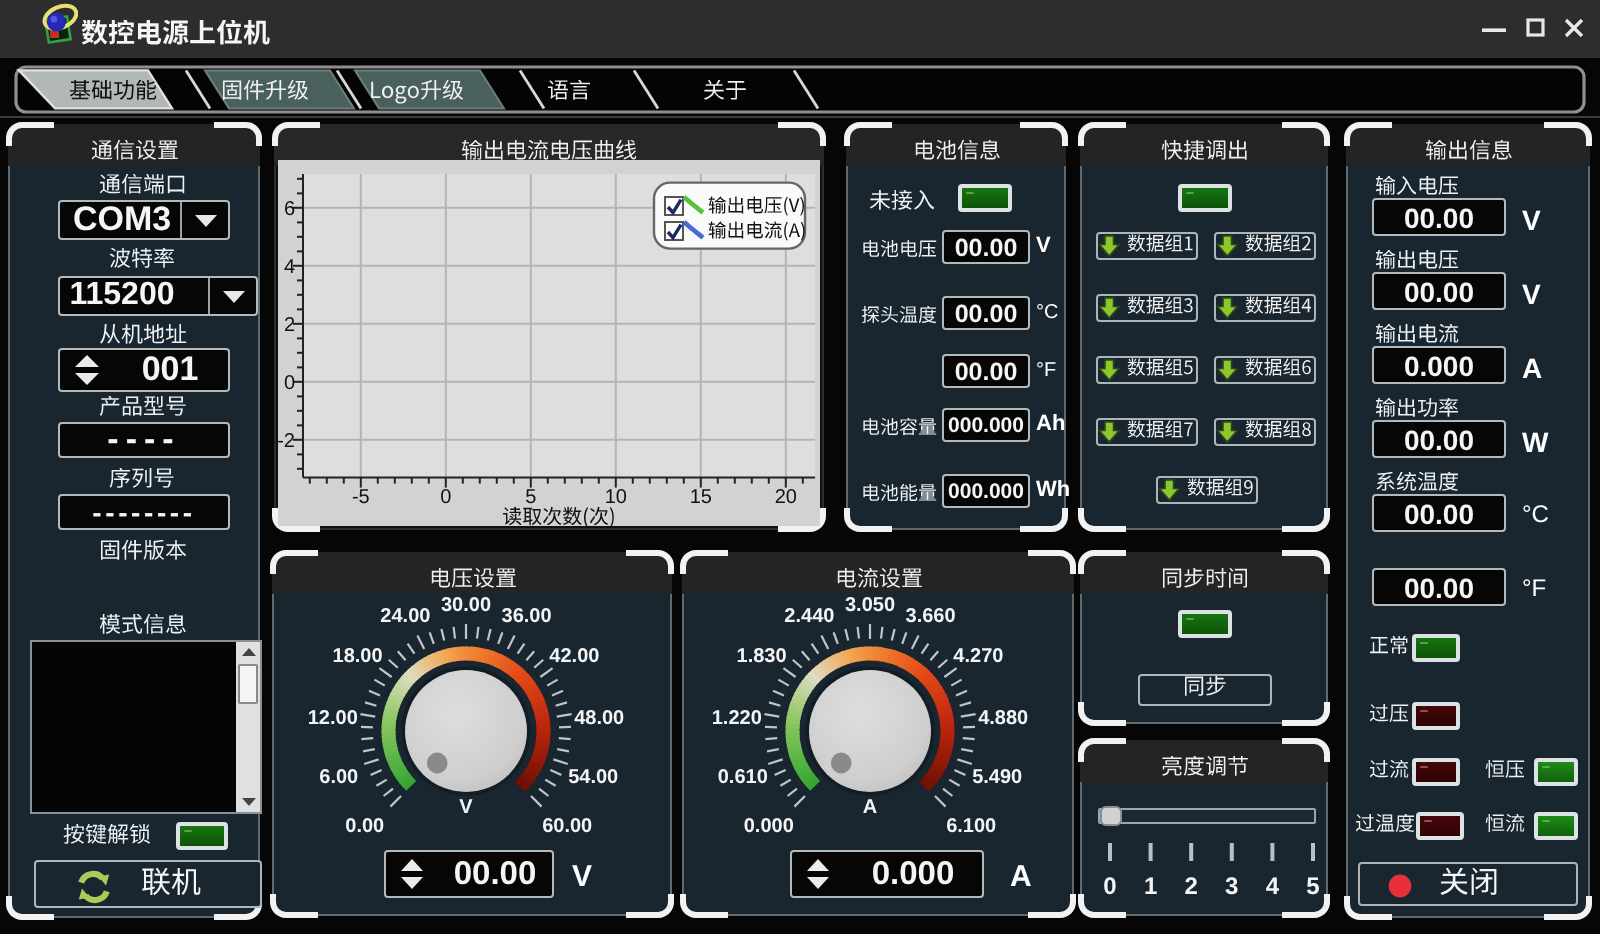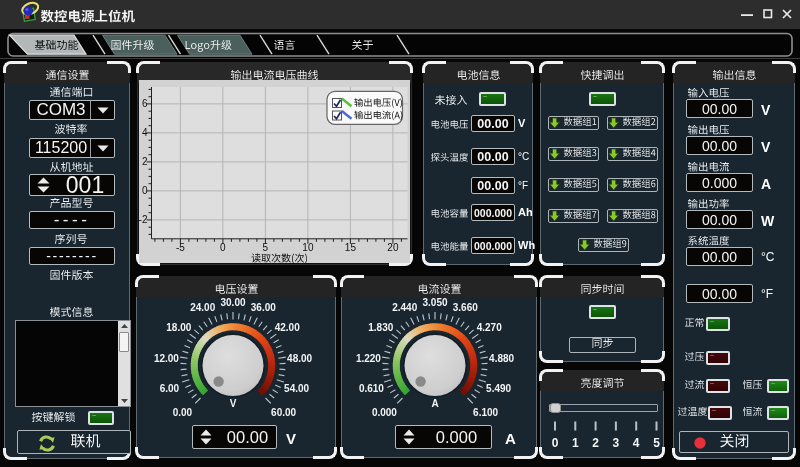--- a/index.html
+++ b/index.html
@@ -9,21 +9,21 @@
 .titlebar{position:absolute;left:0;top:0;width:800px;height:29px;background:#2d2d2d}
 .panel{position:absolute;background:#192630;border-radius:9px;box-shadow:inset 0 0 0 1px #5f6a70}
 .ptitle{position:absolute;left:0;top:0;right:0;height:21px;background:#242424;
  border-radius:8px 8px 0 0;display:flex;align-items:center;justify-content:center;padding-top:7px}
 .ck{position:absolute;width:24px;height:12px;border-color:#f2f2f2;border-style:solid;border-width:0}
 .ck.tl{left:-1px;top:-1px;border-left-width:3px;border-top-width:3px;border-top-left-radius:8px}
 .ck.tr{right:-1px;top:-1px;border-right-width:3px;border-top-width:3px;border-top-right-radius:8px}
 .ck.bl{left:-1px;bottom:-1px;border-left-width:3px;border-bottom-width:3px;border-bottom-left-radius:8px}
 .ck.br{right:-1px;bottom:-1px;border-right-width:3px;border-bottom-width:3px;border-bottom-right-radius:8px}
 .box{position:absolute;background:#070604;border:1px solid #b2babe;border-radius:2px;
- color:#f5f5f5;font-weight:normal;display:flex;align-items:center;justify-content:center}
+ color:#f5f5f5;font-weight:bold;display:flex;align-items:center;justify-content:center}
 .led{position:absolute;border:2px solid #dde2e4;border-radius:2px}
 .led i{position:absolute;left:2px;top:1.5px;width:4px;height:1.8px;border-radius:1px;opacity:0.85}
 .btn{position:absolute;border:1px solid #aeb5ba;background:#192630;border-radius:2px;
  display:flex;align-items:center;justify-content:center}
 .unit{position:absolute;color:#fff;font-weight:bold}
 </style></head><body>
 <div id="app">
 <div class="titlebar"></div>
     <svg class="abs" style="left:21px;top:1px" width="18" height="22" viewBox="0 0 18 22">
 <rect x="2.5" y="8" width="11" height="11.5" fill="#08240f" stroke="#37a046" stroke-width="1.3" transform="rotate(-9 8 14)"></rect>
@@ -100,21 +100,21 @@
           <svg width="12" height="7" viewBox="0 0 12 7">
             <path d="M0.5 0.5 H11.5 L6 6.5 Z" fill="#e8e8e8"></path>
           </svg>
         </div>
       </div>
       <div class="abs" style="left:50px;top:62px">
         <svg class="t" width="34" height="13" viewBox="0 0 34 13">
           <path transform="translate(0.5,9.0)" d="M1.0 -8.5C1.7 -8.2 2.5 -7.7 2.9 -7.3L3.4 -7.9C3.0 -8.3 2.1 -8.8 1.5 -9.1ZM0.4 -5.6C1.1 -5.2 1.9 -4.7 2.4 -4.4L2.8 -5.1C2.4 -5.4 1.5 -5.9 0.9 -6.2ZM0.7 0.2 1.4 0.7C2.0 -0.3 2.6 -1.7 3.1 -2.8L2.5 -3.3C1.9 -2.1 1.2 -0.6 0.7 0.2ZM6.6 -6.9V-4.9H4.7V-6.9ZM3.9 -7.6V-4.9C3.9 -3.3 3.8 -1.1 2.6 0.5C2.8 0.5 3.1 0.7 3.3 0.9C4.3 -0.5 4.6 -2.6 4.7 -4.2H5.0C5.4 -3.0 6.0 -2.1 6.7 -1.2C6.0 -0.6 5.0 -0.1 4.0 0.2C4.2 0.4 4.5 0.7 4.6 0.9C5.6 0.5 6.5 0.0 7.3 -0.7C8.1 0.0 9.0 0.5 10.1 0.9C10.2 0.7 10.4 0.3 10.6 0.2C9.6 -0.1 8.6 -0.6 7.9 -1.2C8.7 -2.1 9.4 -3.3 9.7 -4.7L9.2 -5.0L9.1 -4.9H7.4V-6.9H9.4C9.3 -6.4 9.1 -5.9 8.9 -5.5L9.6 -5.3C9.9 -5.8 10.3 -6.7 10.5 -7.5L9.9 -7.7L9.8 -7.6H7.4V-9.3H6.6V-7.6ZM5.7 -4.2H8.7C8.4 -3.2 7.9 -2.4 7.3 -1.8C6.6 -2.5 6.1 -3.3 5.7 -4.2Z M16.0 -2.3C16.6 -1.8 17.1 -1.0 17.4 -0.5L18.0 -1.0C17.8 -1.5 17.2 -2.2 16.6 -2.7ZM18.1 -9.3V-8.1H15.9V-7.3H18.1V-5.9H15.3V-5.1H19.4V-3.8H15.5V-3.0H19.4V-0.1C19.4 0.0 19.4 0.1 19.2 0.1C19.0 0.1 18.4 0.1 17.7 0.1C17.9 0.3 18.0 0.6 18.0 0.9C18.8 0.9 19.4 0.9 19.7 0.7C20.1 0.6 20.2 0.4 20.2 -0.1V-3.0H21.5V-3.8H20.2V-5.1H21.5V-5.9H18.8V-7.3H21.0V-8.1H18.8V-9.3ZM12.1 -8.4C12.0 -7.0 11.8 -5.6 11.4 -4.7C11.6 -4.6 11.9 -4.4 12.1 -4.3C12.2 -4.8 12.4 -5.5 12.5 -6.2H13.3V-3.5C12.6 -3.3 12.0 -3.1 11.5 -3.0L11.7 -2.1L13.3 -2.7V0.9H14.1V-2.9L15.3 -3.3L15.2 -4.1L14.1 -3.7V-6.2H15.2V-7.0H14.1V-9.2H13.3V-7.0H12.6C12.7 -7.4 12.7 -7.8 12.8 -8.3Z M31.1 -7.1C30.7 -6.6 30.1 -6.0 29.6 -5.7L30.2 -5.3C30.7 -5.6 31.3 -6.1 31.8 -6.7ZM22.6 -3.7 23.0 -3.0C23.8 -3.4 24.7 -3.9 25.5 -4.3L25.3 -5.0C24.3 -4.5 23.3 -4.0 22.6 -3.7ZM22.9 -6.6C23.5 -6.2 24.3 -5.7 24.6 -5.3L25.2 -5.8C24.8 -6.2 24.1 -6.7 23.5 -7.0ZM29.4 -4.5C30.2 -4.0 31.2 -3.4 31.6 -2.9L32.2 -3.4C31.7 -3.9 30.8 -4.5 30.0 -4.9ZM22.6 -2.2V-1.5H27.1V0.9H27.9V-1.5H32.5V-2.2H27.9V-3.1H27.1V-2.2ZM26.8 -9.1C26.9 -8.9 27.1 -8.5 27.3 -8.2H22.8V-7.5H26.8C26.5 -7.0 26.1 -6.5 26.0 -6.4C25.8 -6.2 25.6 -6.0 25.5 -6.0C25.6 -5.8 25.7 -5.5 25.7 -5.3C25.9 -5.4 26.1 -5.4 27.4 -5.5C26.9 -5.0 26.4 -4.6 26.2 -4.4C25.8 -4.1 25.5 -3.9 25.3 -3.8C25.4 -3.6 25.5 -3.3 25.5 -3.1C25.7 -3.2 26.1 -3.3 29.0 -3.6C29.1 -3.3 29.2 -3.1 29.3 -3.0L30.0 -3.3C29.7 -3.8 29.2 -4.6 28.7 -5.1L28.1 -4.9C28.2 -4.7 28.4 -4.4 28.6 -4.2L26.7 -4.0C27.6 -4.8 28.6 -5.7 29.5 -6.8L28.8 -7.1C28.6 -6.8 28.3 -6.5 28.1 -6.2L26.6 -6.2C27.0 -6.5 27.4 -7.0 27.7 -7.5H32.4V-8.2H28.3C28.1 -8.6 27.8 -9.0 27.6 -9.3Z" fill="#eef2f4"></path>
         </svg>
       </div>
-      <div class="box" style="left:25px;top:76px;width:86px;height:20px">
+      <div class="box" style="left:25px;top:76px;width:100px;height:20px">
         <div style="position:absolute;left:0;top:0;width:62px;height:18px;display:flex;align-items:center;justify-content:center;font-size:16px">115200</div>
         <div style="position:absolute;right:0;top:0;width:24px;height:18px;border-left:1px solid #9aa1a6;display:flex;align-items:center;justify-content:center">
           <svg width="12" height="7" viewBox="0 0 12 7">
             <path d="M0.5 0.5 H11.5 L6 6.5 Z" fill="#e8e8e8"></path>
           </svg>
         </div>
       </div>
       <div class="abs" style="left:45px;top:100px">
         <svg class="t" width="45" height="13" viewBox="0 0 45 13">
           <path transform="translate(0.5,9.0)" d="M2.9 -9.0C2.7 -4.9 2.3 -1.6 0.5 0.3C0.7 0.4 1.1 0.7 1.2 0.9C2.4 -0.5 3.0 -2.2 3.3 -4.4C4.0 -3.5 4.7 -2.5 5.0 -1.8L5.6 -2.4C5.2 -3.2 4.3 -4.5 3.5 -5.5C3.6 -6.6 3.7 -7.7 3.8 -9.0ZM7.1 -9.0C6.9 -4.8 6.3 -1.6 4.1 0.3C4.3 0.4 4.7 0.7 4.9 0.8C6.1 -0.3 6.8 -1.8 7.3 -3.7C7.8 -2.1 8.6 -0.3 9.9 0.7C10.1 0.5 10.4 0.2 10.5 0.0C8.9 -1.2 8.0 -3.5 7.6 -5.4C7.8 -6.5 7.9 -7.7 8.0 -9.0Z M16.5 -8.6V-5.1C16.5 -3.4 16.3 -1.2 14.8 0.4C15.0 0.5 15.3 0.7 15.5 0.9C17.1 -0.7 17.3 -3.2 17.3 -5.1V-7.8H19.3V-0.7C19.3 0.2 19.4 0.4 19.6 0.6C19.8 0.7 20.0 0.8 20.2 0.8C20.4 0.8 20.6 0.8 20.8 0.8C21.0 0.8 21.2 0.7 21.4 0.6C21.5 0.5 21.6 0.3 21.7 0.0C21.7 -0.3 21.8 -1.1 21.8 -1.7C21.6 -1.8 21.3 -1.9 21.1 -2.1C21.1 -1.3 21.1 -0.7 21.1 -0.5C21.1 -0.2 21.0 -0.1 21.0 -0.1C20.9 -0.0 20.8 0.0 20.8 0.0C20.6 0.0 20.5 0.0 20.4 0.0C20.4 0.0 20.3 -0.0 20.2 -0.1C20.2 -0.1 20.2 -0.3 20.2 -0.7V-8.6ZM13.4 -9.2V-6.9H11.6V-6.1H13.3C12.9 -4.6 12.1 -2.8 11.3 -1.9C11.4 -1.7 11.6 -1.4 11.7 -1.2C12.4 -1.9 12.9 -3.2 13.4 -4.5V0.9H14.2V-4.2C14.6 -3.6 15.1 -2.9 15.4 -2.6L15.9 -3.3C15.6 -3.5 14.6 -4.7 14.2 -5.1V-6.1H15.8V-6.9H14.2V-9.2Z M26.7 -8.2V-5.2L25.5 -4.7L25.8 -4.0L26.7 -4.3V-0.9C26.7 0.3 27.1 0.6 28.3 0.6C28.6 0.6 30.8 0.6 31.1 0.6C32.2 0.6 32.5 0.1 32.6 -1.4C32.4 -1.4 32.1 -1.5 31.9 -1.7C31.8 -0.4 31.7 -0.1 31.0 -0.1C30.6 -0.1 28.7 -0.1 28.4 -0.1C27.6 -0.1 27.5 -0.2 27.5 -0.8V-4.7L29.0 -5.3V-1.6H29.8V-5.6L31.3 -6.3C31.3 -4.5 31.3 -3.3 31.2 -3.0C31.2 -2.8 31.1 -2.8 30.9 -2.8C30.8 -2.8 30.4 -2.8 30.2 -2.8C30.3 -2.6 30.3 -2.3 30.4 -2.0C30.7 -2.0 31.1 -2.0 31.4 -2.1C31.7 -2.2 31.9 -2.4 32.0 -2.9C32.1 -3.3 32.1 -4.9 32.1 -7.0L32.1 -7.2L31.6 -7.4L31.4 -7.3L31.2 -7.1L29.8 -6.5V-9.2H29.0V-6.2L27.5 -5.5V-8.2ZM22.4 -1.7 22.7 -0.9C23.7 -1.3 24.9 -1.9 26.1 -2.4L25.9 -3.1L24.7 -2.6V-5.8H25.9V-6.6H24.7V-9.1H23.9V-6.6H22.5V-5.8H23.9V-2.3C23.3 -2.1 22.8 -1.8 22.4 -1.7Z M37.8 -6.8V-0.3H36.4V0.5H43.6V-0.3H41.0V-4.6H43.4V-5.4H41.0V-9.2H40.2V-0.3H38.6V-6.8ZM33.4 -1.8 33.7 -1.0C34.7 -1.4 36.1 -2.0 37.3 -2.5L37.2 -3.2L35.8 -2.7V-5.8H37.2V-6.6H35.8V-9.1H35.0V-6.6H33.5V-5.8H35.0V-2.4C34.4 -2.2 33.8 -1.9 33.4 -1.8Z" fill="#eef2f4"></path>
@@ -122,21 +122,21 @@
       </div>
       <div class="box" style="left:25px;top:112px;width:86px;height:22px">
 <div style="position:absolute;left:0;top:0;width:26px;height:20px;display:flex;flex-direction:column;align-items:center;justify-content:center;gap:2.5px">
 <svg width="13" height="7" viewBox="0 0 13 7">
             <path d="M0.5 6.5 H12.5 L6.5 0.5 Z" fill="#ececec"></path>
           </svg>
 <svg width="13" height="7" viewBox="0 0 13 7">
             <path d="M0.5 0.5 H12.5 L6.5 6.5 Z" fill="#ececec"></path>
           </svg>
         </div>
-<div style="position:absolute;left:26px;right:0;top:0;height:20px;display:flex;align-items:center;justify-content:center;font-size:23px">001</div>
+<div style="position:absolute;left:26px;right:0;top:0;height:20px;display:flex;align-items:center;justify-content:center;font-size:17px">001</div>
       </div>
       <div class="abs" style="left:45px;top:136px">
         <svg class="t" width="45" height="13" viewBox="0 0 45 13">
           <path transform="translate(0.5,9.0)" d="M2.9 -6.7C3.3 -6.2 3.7 -5.6 3.8 -5.1L4.6 -5.5C4.4 -5.9 4.0 -6.6 3.6 -7.0ZM7.6 -7.0C7.4 -6.4 7.0 -5.6 6.7 -5.1H1.4V-3.6C1.4 -2.4 1.3 -0.8 0.4 0.4C0.6 0.5 0.9 0.8 1.1 1.0C2.0 -0.3 2.2 -2.3 2.2 -3.6V-4.3H10.2V-5.1H7.5C7.8 -5.6 8.2 -6.1 8.5 -6.7ZM4.7 -9.0C4.9 -8.7 5.2 -8.3 5.3 -7.9H1.2V-7.1H9.9V-7.9H6.3L6.3 -7.9C6.2 -8.3 5.8 -8.9 5.5 -9.3Z M14.3 -8.0H18.7V-5.9H14.3ZM13.5 -8.8V-5.1H19.6V-8.8ZM11.9 -3.9V0.9H12.7V0.3H15.0V0.8H15.8V-3.9ZM12.7 -0.5V-3.1H15.0V-0.5ZM17.0 -3.9V0.9H17.8V0.3H20.3V0.8H21.2V-3.9ZM17.8 -0.5V-3.1H20.3V-0.5Z M29.0 -8.6V-4.9H29.7V-8.6ZM31.0 -9.2V-4.3C31.0 -4.1 31.0 -4.1 30.8 -4.1C30.7 -4.0 30.1 -4.0 29.5 -4.1C29.6 -3.8 29.7 -3.5 29.8 -3.3C30.5 -3.3 31.1 -3.3 31.4 -3.5C31.7 -3.6 31.8 -3.8 31.8 -4.2V-9.2ZM26.3 -8.1V-6.5H24.9V-6.6V-8.1ZM22.7 -6.5V-5.8H24.1C24.0 -5.1 23.6 -4.3 22.6 -3.7C22.8 -3.6 23.1 -3.3 23.2 -3.2C24.3 -3.9 24.7 -4.9 24.8 -5.8H26.3V-3.4H27.0V-5.8H28.3V-6.5H27.0V-8.1H28.1V-8.8H23.1V-8.1H24.1V-6.6V-6.5ZM27.1 -3.7V-2.4H23.7V-1.7H27.1V-0.3H22.5V0.5H32.5V-0.3H28.0V-1.7H31.3V-2.4H28.0V-3.7Z M35.9 -8.1H41.1V-6.6H35.9ZM35.0 -8.8V-5.8H42.0V-8.8ZM33.7 -4.8V-4.1H36.0C35.7 -3.4 35.5 -2.6 35.2 -2.1H41.0C40.8 -0.8 40.6 -0.2 40.3 0.0C40.2 0.1 40.0 0.1 39.8 0.1C39.5 0.1 38.7 0.1 37.9 0.0C38.0 0.3 38.1 0.6 38.2 0.8C38.9 0.9 39.7 0.9 40.0 0.8C40.5 0.8 40.7 0.8 41.0 0.5C41.4 0.2 41.7 -0.6 41.9 -2.5C42.0 -2.6 42.0 -2.8 42.0 -2.8H36.5L36.9 -4.1H43.3V-4.8Z" fill="#eef2f4"></path>
         </svg>
       </div>
       <div class="box" style="left:25px;top:149px;width:86px;height:18px;font-size:17px;letter-spacing:3.5px">----</div>
       <div class="abs" style="left:50px;top:172px">
         <svg class="t" width="34" height="13" viewBox="0 0 34 13">
           <path transform="translate(0.5,9.0)" d="M4.1 -4.8C4.8 -4.5 5.7 -4.1 6.4 -3.7H2.5V-3.0H6.0V-0.1C6.0 0.1 5.9 0.1 5.7 0.1C5.5 0.1 4.7 0.1 3.9 0.1C4.0 0.4 4.2 0.7 4.2 0.9C5.2 0.9 5.9 0.9 6.3 0.8C6.7 0.6 6.8 0.4 6.8 -0.1V-3.0H9.2C8.8 -2.5 8.4 -2.0 8.0 -1.6L8.7 -1.3C9.3 -1.8 9.9 -2.7 10.4 -3.5L9.8 -3.7L9.7 -3.7H7.7L7.8 -3.8C7.5 -3.9 7.2 -4.1 6.9 -4.2C7.8 -4.7 8.8 -5.4 9.4 -6.1L8.9 -6.5L8.7 -6.5H3.2V-5.8H8.0C7.5 -5.3 6.8 -4.9 6.2 -4.6C5.7 -4.8 5.1 -5.1 4.6 -5.3ZM5.2 -9.1C5.3 -8.7 5.5 -8.3 5.7 -8.0H1.3V-4.9C1.3 -3.4 1.2 -1.1 0.3 0.5C0.5 0.5 0.9 0.8 1.0 0.9C2.0 -0.8 2.1 -3.2 2.1 -4.9V-7.2H10.5V-8.0H6.6C6.5 -8.4 6.2 -8.9 6.0 -9.3Z M18.1 -8.0V-1.8H18.9V-8.0ZM20.3 -9.2V-0.2C20.3 -0.0 20.3 0.0 20.1 0.0C19.9 0.1 19.3 0.1 18.7 0.0C18.8 0.3 19.0 0.6 19.0 0.8C19.9 0.8 20.4 0.8 20.7 0.7C21.0 0.6 21.2 0.3 21.2 -0.2V-9.2ZM13.0 -3.3C13.6 -2.9 14.2 -2.4 14.7 -2.0C13.9 -0.9 13.0 -0.2 11.9 0.2C12.0 0.4 12.3 0.7 12.4 0.9C14.7 -0.1 16.4 -2.3 17.0 -6.1L16.4 -6.2L16.3 -6.2H13.8C14.0 -6.7 14.2 -7.3 14.3 -7.9H17.3V-8.6H11.7V-7.9H13.5C13.1 -6.2 12.5 -4.6 11.6 -3.6C11.8 -3.5 12.1 -3.2 12.2 -3.0C12.7 -3.7 13.2 -4.5 13.6 -5.4H16.0C15.8 -4.4 15.5 -3.5 15.1 -2.7C14.7 -3.1 14.0 -3.6 13.5 -3.9Z M24.9 -8.1H30.1V-6.6H24.9ZM24.0 -8.8V-5.8H31.0V-8.8ZM22.7 -4.8V-4.1H25.0C24.7 -3.4 24.5 -2.6 24.2 -2.1H30.0C29.8 -0.8 29.6 -0.2 29.3 0.0C29.2 0.1 29.0 0.1 28.8 0.1C28.5 0.1 27.7 0.1 26.9 0.0C27.0 0.3 27.1 0.6 27.2 0.8C27.9 0.9 28.7 0.9 29.0 0.8C29.5 0.8 29.7 0.8 30.0 0.5C30.4 0.2 30.7 -0.6 30.9 -2.5C31.0 -2.6 31.0 -2.8 31.0 -2.8H25.5L25.9 -4.1H32.3V-4.8Z" fill="#eef2f4"></path>

